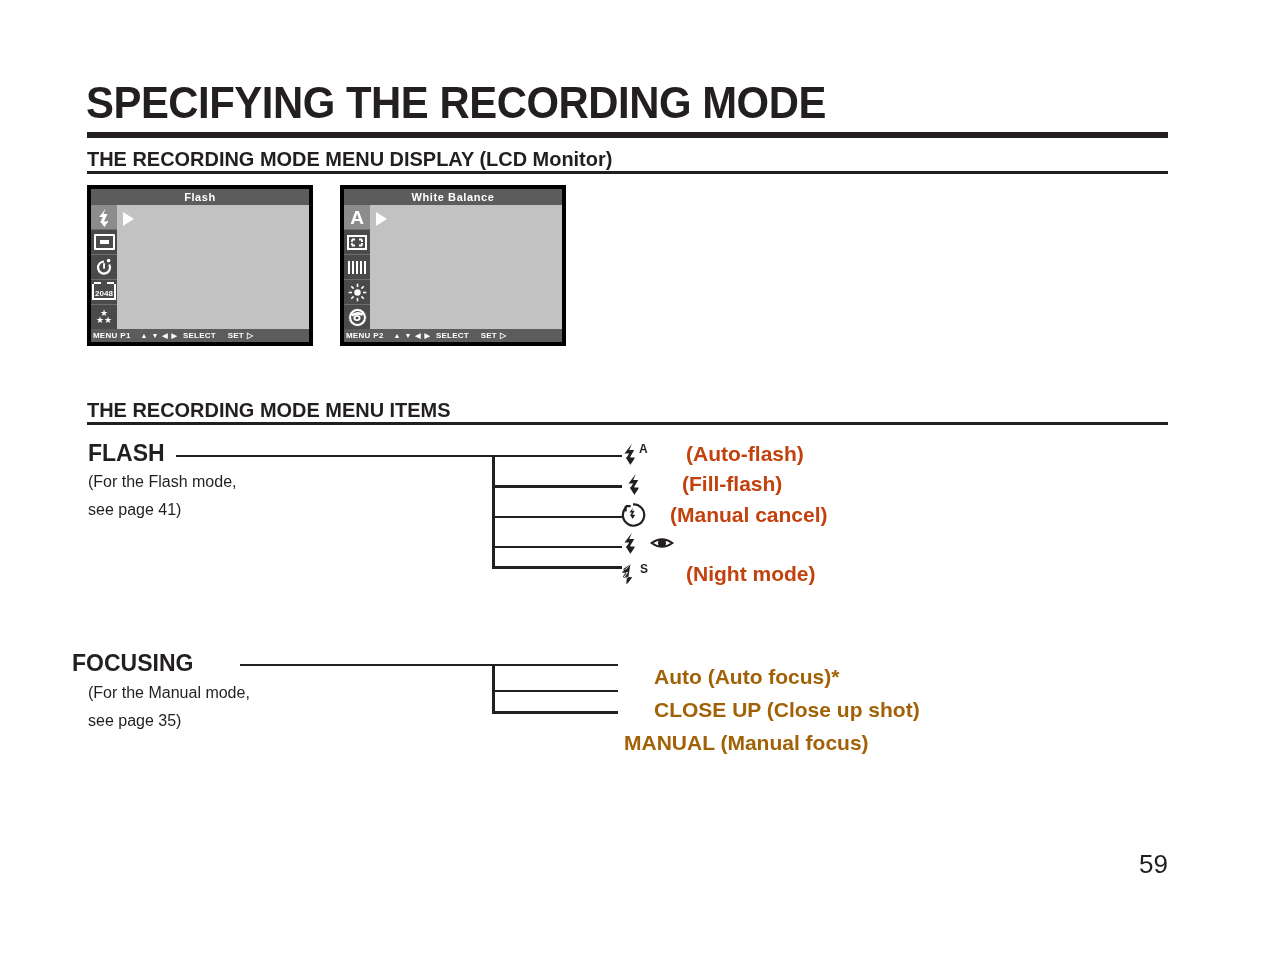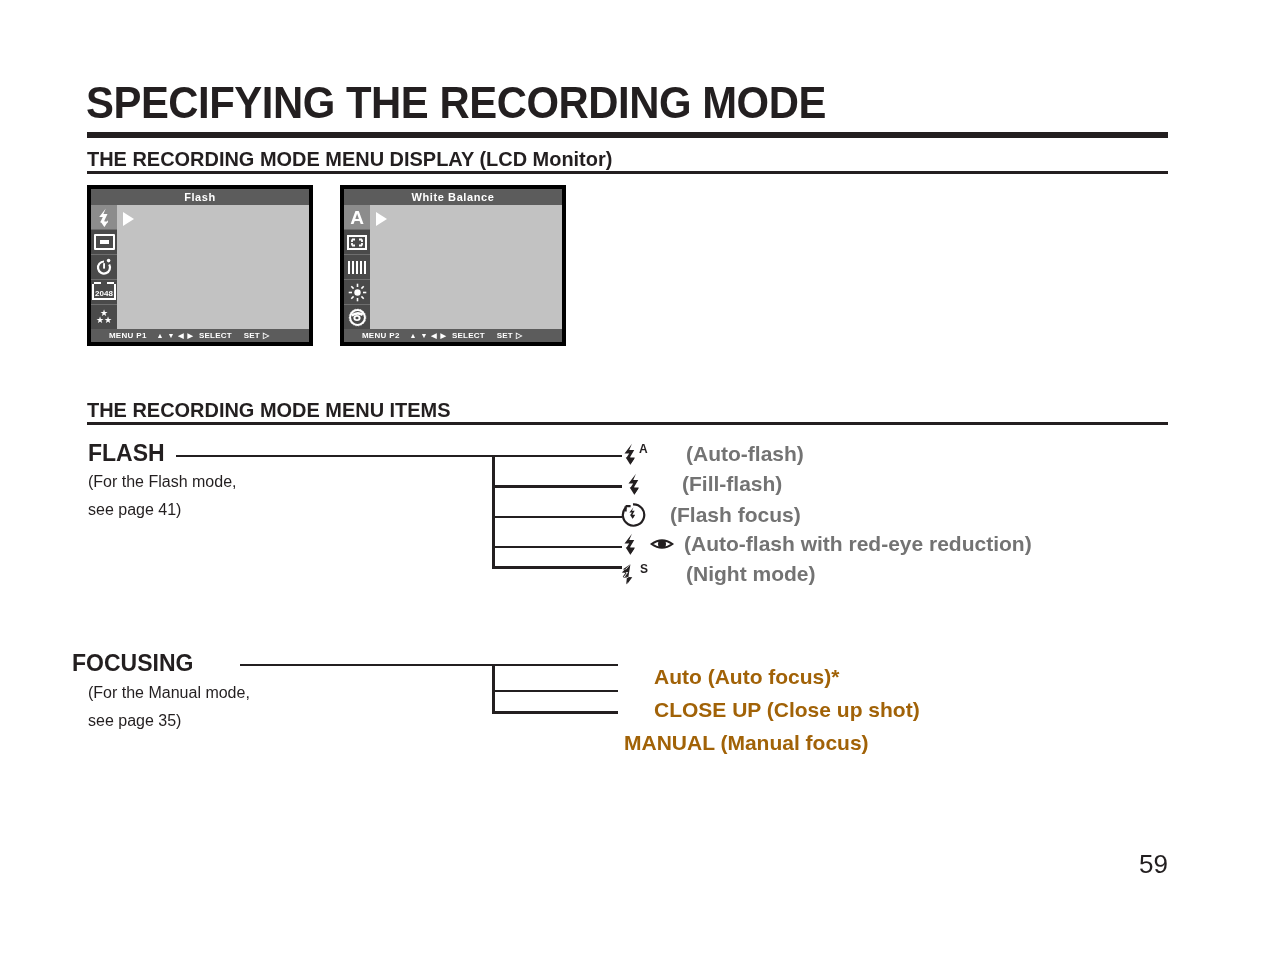--- a/index.html
+++ b/index.html
@@ -134,21 +134,21 @@
     left: 0;
     right: 0;
     height: 13px;
     background: #5c5c5c;
     color: #ffffff;
     font-size: 8px;
     font-weight: bold;
     line-height: 13px;
     display: flex;
     align-items: center;
-    padding-left: 18px;
+    padding-left: 2px;
     letter-spacing: 0.2px;
     white-space: nowrap;
   }
   .lcd-bottombar .bb-arrows { margin-left: 10px; letter-spacing: 1px; font-size: 7px; }
   .lcd-bottombar .bb-select { margin-left: 5px; }
   .lcd-bottombar .bb-set { margin-left: 12px; }
   .ic-letter{ font-size: 19px; font-weight: bold; line-height: 1; }
   .ic-frame {
     width: 17px; height: 12px; border: 2px solid #fff; border-radius: 1px;
     display:flex; align-items:center; justify-content:center;
@@ -227,21 +227,21 @@
     line-height: 1;
   }
   .opt-icon sup {
     font-size: 12px;
     vertical-align: super;
     font-weight: bold;
   }
   .opt-label {
     font-size: 21px;
     font-weight: bold;
-    color: #737373;
+    color: #c2410c;
   }
 
   .focus-opt {
     position: absolute;
     font-size: 21px;
     font-weight: bold;
     color: #a16207;
     white-space: nowrap;
   }
 
@@ -414,35 +414,34 @@
   <span class="opt-icon">
     <svg width="26" height="26" viewBox="0 0 26 26" style="vertical-align:-6px">
       <path d="M13 2.3 A10.7 10.7 0 1 1 6.2 5.2" stroke="#231f20" stroke-width="2.2" fill="none"></path>
       <path d="M5.6 4.2 L5.6 9.4 M5.6 4.2 L10.6 4.2" stroke="#231f20" stroke-width="2.2" fill="none"></path>
       <g transform="translate(8,5) scale(0.62)">
         <path d="M8.8 0.5 L2.2 9 L6.3 9 L3.6 13.2 L11.2 13.2 L7.3 19 L7.3 12 L10.8 6 L6.4 6 Z" fill="#231f20"></path>
         <path d="M3.3 12.6 L11.3 12.6 L7.3 19 Z" fill="#231f20"></path>
       </g>
     </svg>
   </span>
-  <span class="opt-label" style="margin-left:10px">(Flash focus)</span>
+  <span class="opt-label" style="margin-left:10px">(Manual cancel)</span>
 </div>
 
 <div class="opt-row" style="left:618px; top:532px;">
   <span class="opt-icon" style="width:62px;">
     <svg width="17" height="22" viewBox="0 0 15 19" style="vertical-align:-4px; margin-left:4px">
       <path d="M8.8 0.5 L2.2 9 L6.3 9 L3.6 13.2 L11.2 13.2 L7.3 19 L7.3 12 L10.8 6 L6.4 6 Z" fill="#231f20"></path>
       <path d="M3.3 12.6 L11.3 12.6 L7.3 19 Z" fill="#231f20"></path>
     </svg>
     <svg width="24" height="14" viewBox="0 0 24 14" style="vertical-align:0px; margin-left:5px">
       <path d="M1.5 7 Q12 -0.5 22.5 7 Q12 14.5 1.5 7 Z" fill="none" stroke="#231f20" stroke-width="1.8"></path>
       <circle cx="12" cy="7" r="4" fill="#231f20"></circle>
     </svg>
   </span>
-  <span class="opt-label" style="margin-left:4px">(Auto-flash with red-eye reduction)</span>
 </div>
 
 <div class="opt-row" style="left:620px; top:562px;">
   <span class="opt-icon">
     <svg width="19" height="22" viewBox="0 0 17 19" style="vertical-align:-4px">
       <path d="M9.5 0.5 L1.6 8.2 L6 8.6 L2.8 12.6 L9.6 13 L5.5 19 L6.2 12.4 L2.4 12 L7.2 5.4 L2.6 5.2 Z" fill="#231f20"></path>
       <path d="M9.3 1 L3.5 7.6 L7.4 8 L4.2 12 L11 12.4 L6.5 18.5 Z" fill="#231f20"></path>
     </svg><sup style="margin-left:1px">S</sup>
   </span>
   <span class="opt-label" style="margin-left:26px">(Night mode)</span>

